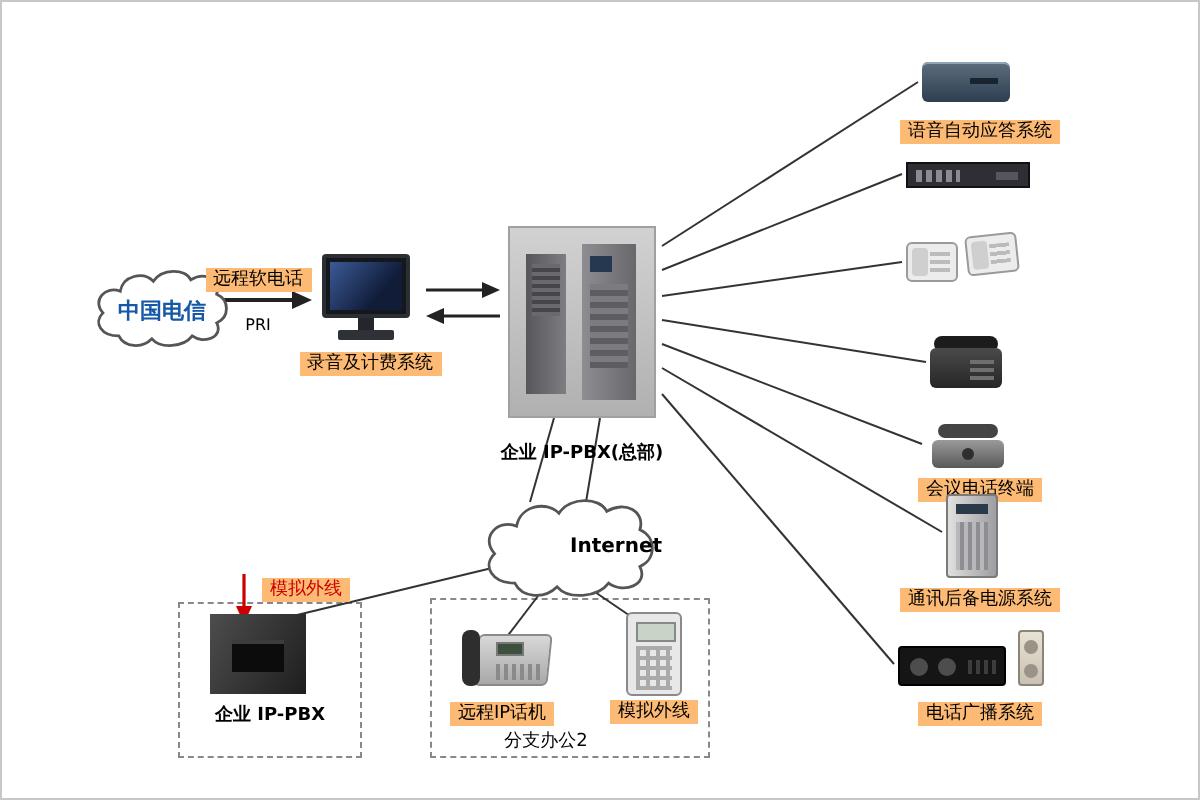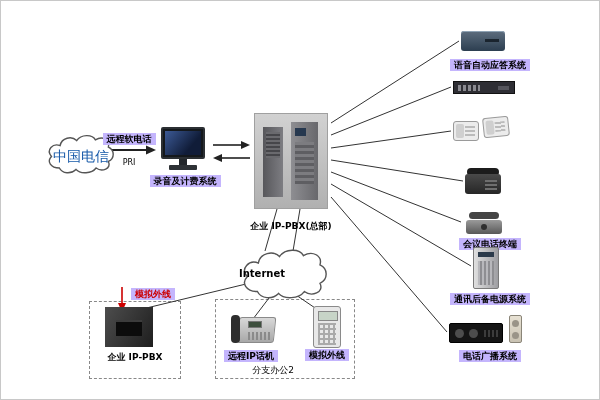--- a/index.html
+++ b/index.html
@@ -2,28 +2,28 @@
 <html><head>
 <meta charset="utf-8">
 <style>
   *{margin:0;padding:0;box-sizing:border-box}
   html,body{background:#fff}
   body{font-family:"DejaVu Sans","Liberation Sans",sans-serif}
   .canvas{position:relative;width:600px;height:400px;background:#fff;border:1px solid #c8c8c8;overflow:hidden}
   .abs{position:absolute}
   .lines{position:absolute;left:0;top:0;pointer-events:none}
   .lblwrap{position:absolute;text-align:center;line-height:12px}
-  .tag{display:inline-block;background:#c4b5fd;color:#000;font-size:9px;font-weight:bold;padding:0 4px;white-space:nowrap}
+  .tag{display:inline-block;background:#fdba74;color:#000;font-size:9px;font-weight:normal;padding:0 4px;white-space:nowrap}
   .tag.red{color:#cc0000}
   .plain{display:inline-block;color:#000;font-size:9px;white-space:nowrap}
   .plain.b{font-weight:bold}
   .plain.sm{font-size:8px}
   .cloudpath{fill:#ffffff;stroke:#555;stroke-width:1.4;vector-effect:non-scaling-stroke}
-  .telecom-label{position:absolute;left:0;top:19px;width:100%;text-align:center;color:#1558a8;font-size:14px;font-weight:normal}
-  .internet-label{position:absolute;left:0;top:21px;width:100%;text-align:left;color:#000;font-size:10px;font-weight:bold}
+  .telecom-label{position:absolute;left:0;top:19px;width:100%;text-align:center;color:#1558a8;font-size:11px;font-weight:bold}
+  .internet-label{position:absolute;left:0;top:21px;width:100%;text-align:right;color:#000;font-size:10px;font-weight:bold}
   .dashedbox{position:absolute;border:1px dashed #888}
 
   
   .monitor{width:48px;height:46px}
   .monitor .scr{position:absolute;left:2px;top:0;width:44px;height:32px;background:#14181c;border:2px solid #2b2f33;border-radius:2px}
   .monitor .scr::after{content:"";position:absolute;inset:2px;background:linear-gradient(130deg,#3c5a96,#101c38 70%)}
   .monitor .neck{position:absolute;left:20px;top:32px;width:8px;height:6px;background:#23272b}
   .monitor .base{position:absolute;left:10px;top:38px;width:28px;height:5px;background:#2e3236;border-radius:1px}
 
   

